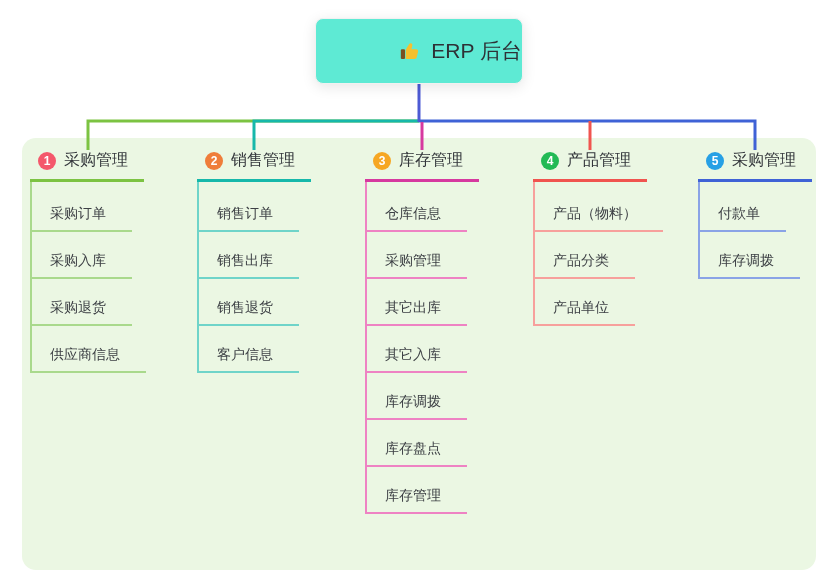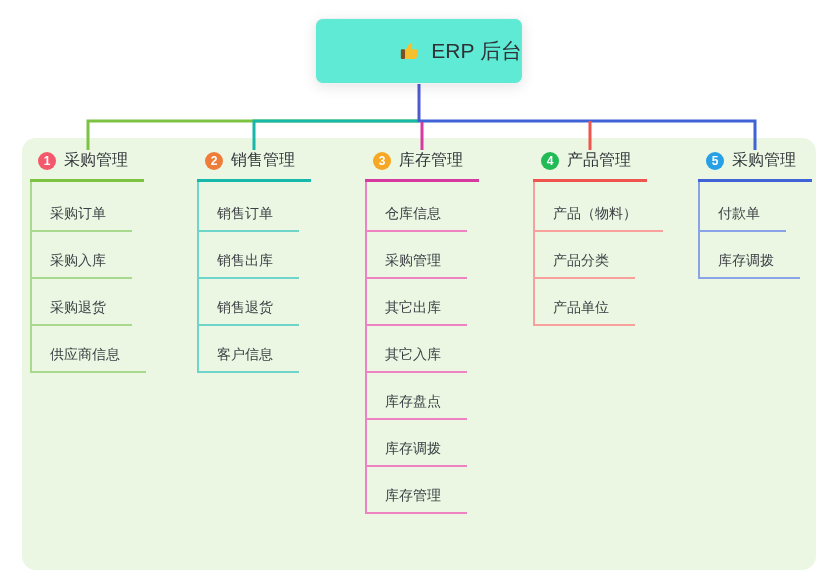--- a/index.html
+++ b/index.html
@@ -96,22 +96,22 @@
       <div class="branch" style="--line: #d6399f; --cline: #ee82c3; --badge: #f6a723;">
         <div class="branch-header">
           <span class="badge">3</span>
           <span class="branch-label">库存管理</span>
         </div>
         <div class="children">
           <div class="child">仓库信息</div>
           <div class="child">采购管理</div>
           <div class="child">其它出库</div>
           <div class="child">其它入库</div>
+          <div class="child">库存调拨</div>
           <div class="child">库存盘点</div>
-          <div class="child">库存调拨</div>
           <div class="child">库存管理</div>
         </div>
       </div>
       <div class="branch" style="--line: #f0544f; --cline: #f7a09c; --badge: #22ba55;">
         <div class="branch-header">
           <span class="badge">4</span>
           <span class="branch-label">产品管理</span>
         </div>
         <div class="children">
           <div class="child">产品（物料）</div>

